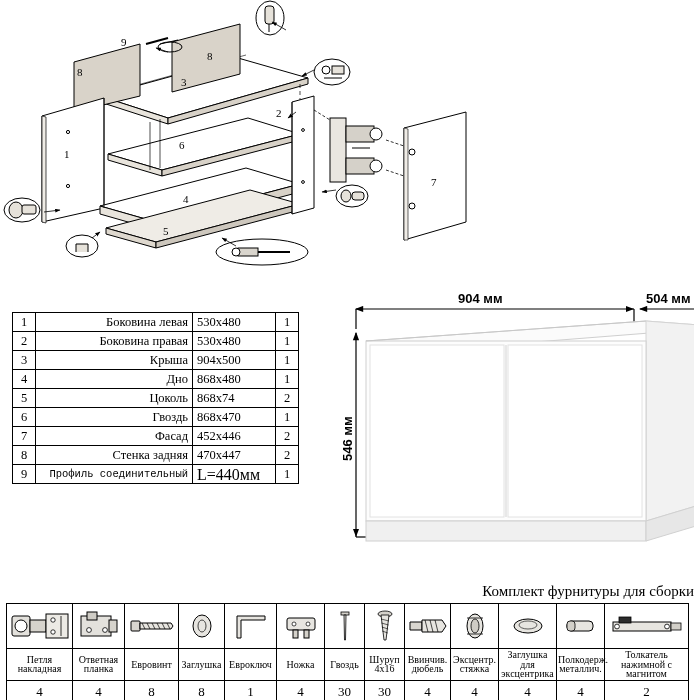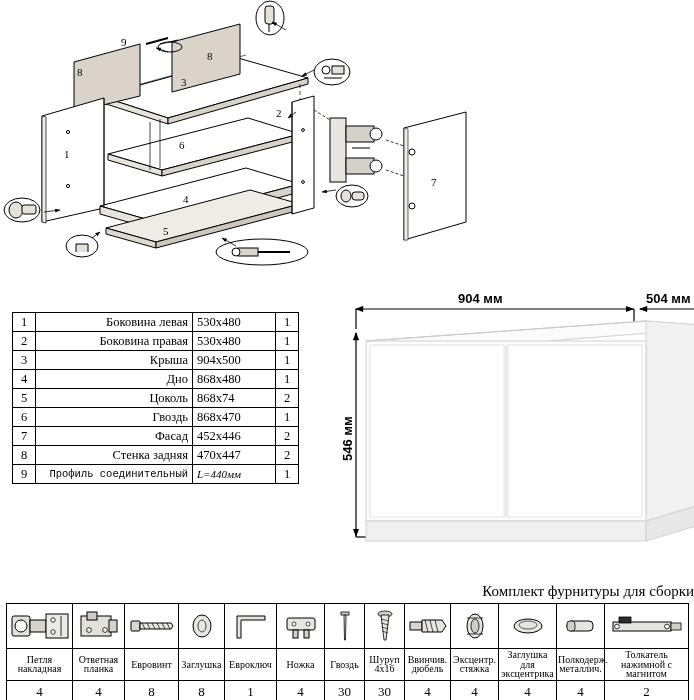--- a/index.html
+++ b/index.html
@@ -57,21 +57,21 @@
   }
   .parts-table td.dim {
     width: 74px;
     text-align: left;
   }
   .parts-table td.qty {
     width: 14px;
     text-align: center;
   }
   .parts-table tr.small td.name { font-size: 10.5px; font-family: Liberation Mono, monospace; }
-  .parts-table tr.small td.dim { font-size: 11px; font-style: italic; }
+  .parts-table tr.small td.dim { font-size: 16px; }
 
   
   .cabinet {
     position: absolute;
     left: 300px;
     top: 285px;
     width: 444px;
     height: 290px;
     margin-left: 40px;
   }

